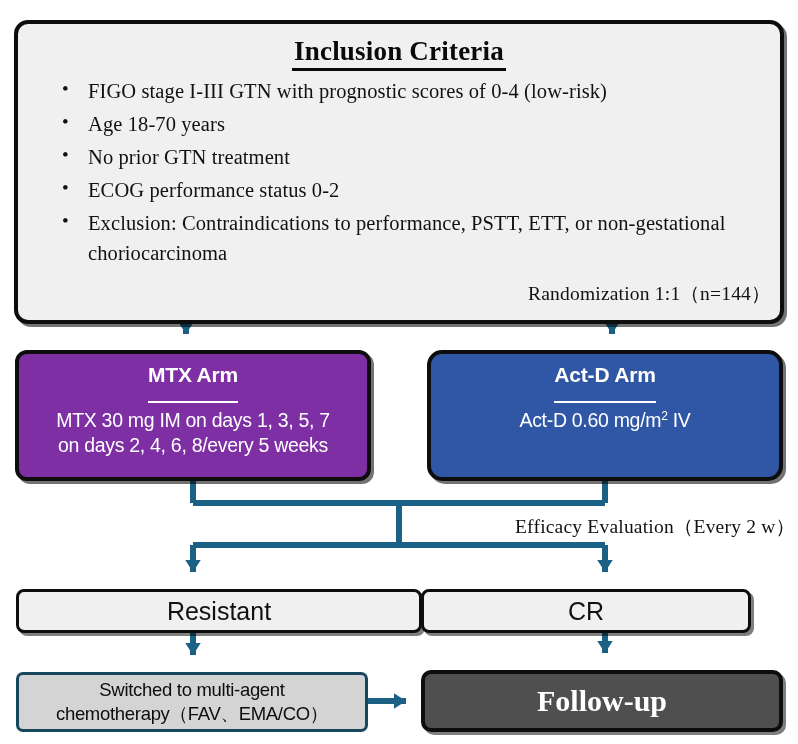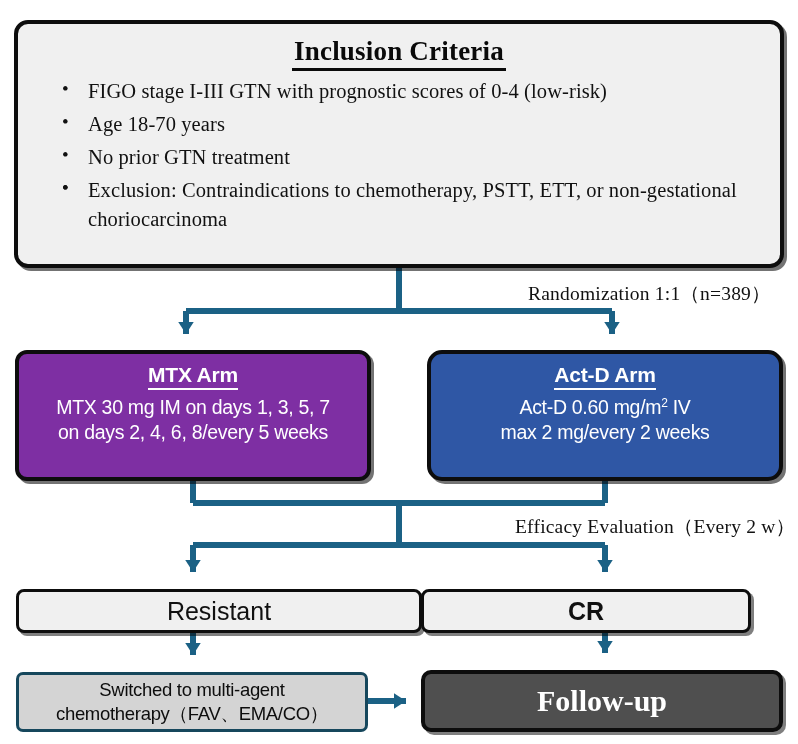--- a/index.html
+++ b/index.html
@@ -32,21 +32,21 @@
     position: absolute;
     box-sizing: border-box;
     z-index: 2;
   }
 
   
   .criteria-box {
     left: 14px;
     top: 20px;
     width: 770px;
-    height: 248px;
+    height: 304px;
     background: #f0f0f0;
     border: 4px solid #0d0d0d;
     border-radius: 14px;
     box-shadow: 3px 3px 0 rgba(0,0,0,0.55);
     padding: 8px 18px 10px 18px;
   }
   .criteria-title {
     text-align: center;
     font-weight: bold;
     font-size: 27px;
@@ -116,21 +116,21 @@
     left: 427px;
     width: 356px;
     background: #2f57a5;
     border-radius: 15px;
   }
   .arm-title {
     font-size: 21px;
     font-weight: bold;
     display: inline-block;
     border-bottom: 2.5px solid #ffffff;
-    padding-bottom: 1px;
+    padding-bottom: 14px;
     margin-bottom: 5px;
     letter-spacing: -0.2px;
   }
   .arm-line {
     font-size: 19.5px;
     line-height: 1.28;
     letter-spacing: -0.3px;
   }
   .arm-line sup {
     font-size: 12px;
@@ -148,21 +148,21 @@
     box-shadow: 3px 3px 0 rgba(0,0,0,0.5);
     font-family: "Liberation Sans", sans-serif;
     font-size: 25px;
     color: #111111;
     display: flex;
     align-items: center;
     justify-content: center;
     box-sizing: border-box;
   }
   .outcome-resistant { left: 16px;  width: 406px; }
-  .outcome-cr       { left: 421px; width: 330px; font-weight: bold; }
+  .outcome-cr       { left: 421px; width: 330px; }
 
   
   .switch-box {
     left: 16px;
     top: 672px;
     width: 352px;
     height: 60px;
     background: #d4d4d4;
     border: 3.5px solid #16475c;
     border-radius: 7px;
@@ -253,45 +253,45 @@
       <li>
         <span class="bullet">•</span>
         <span>Age 18-70 years</span>
       </li>
       <li>
         <span class="bullet">•</span>
         <span>No prior GTN treatment</span>
       </li>
       <li>
         <span class="bullet">•</span>
-      </li>
-      <li>
-        <span class="bullet">•</span>
-        <span>Exclusion: Contraindications to chemotherapy, PSTT, ETT, or non-gestational choriocarcinoma</span>
+        <span>ECOG performance status 0-2</span>
+      </li>
+      <li>
+        <span class="bullet">•</span>
+        <span>Exclusion: Contraindications to performance, PSTT, ETT, or non-gestational choriocarcinoma</span>
       </li>
     </ul>
   </div>
 
-  <div class="side-label label-randomization">Randomization 1:1（n=389）</div>
+  <div class="side-label label-randomization">Randomization 1:1（n=144）</div>
   <div class="side-label label-efficacy">Efficacy Evaluation（Every 2 w）</div>
 
   <div class="node arm-box arm-mtx">
     <div>
       <span class="arm-title">MTX Arm</span>
     </div>
     <div class="arm-line">MTX 30 mg IM on days 1, 3, 5, 7</div>
     <div class="arm-line">on days 2, 4, 6, 8/every 5 weeks</div>
   </div>
 
   <div class="node arm-box arm-actd">
     <div>
       <span class="arm-title">Act-D Arm</span>
     </div>
     <div class="arm-line"><span>Act-D 0.60 mg/m</span><sup>2</sup><span> IV</span></div>
-    <div class="arm-line">max 2 mg/every 2 weeks</div>
   </div>
 
   <div class="node outcome-box outcome-resistant">Resistant</div>
   <div class="node outcome-box outcome-cr">CR</div>
 
   <div class="node followup-box">Follow-up</div>
 
   <div class="node switch-box">
     <div>Switched to multi-agent</div>
     <div>chemotherapy（FAV、EMA/CO）</div>

